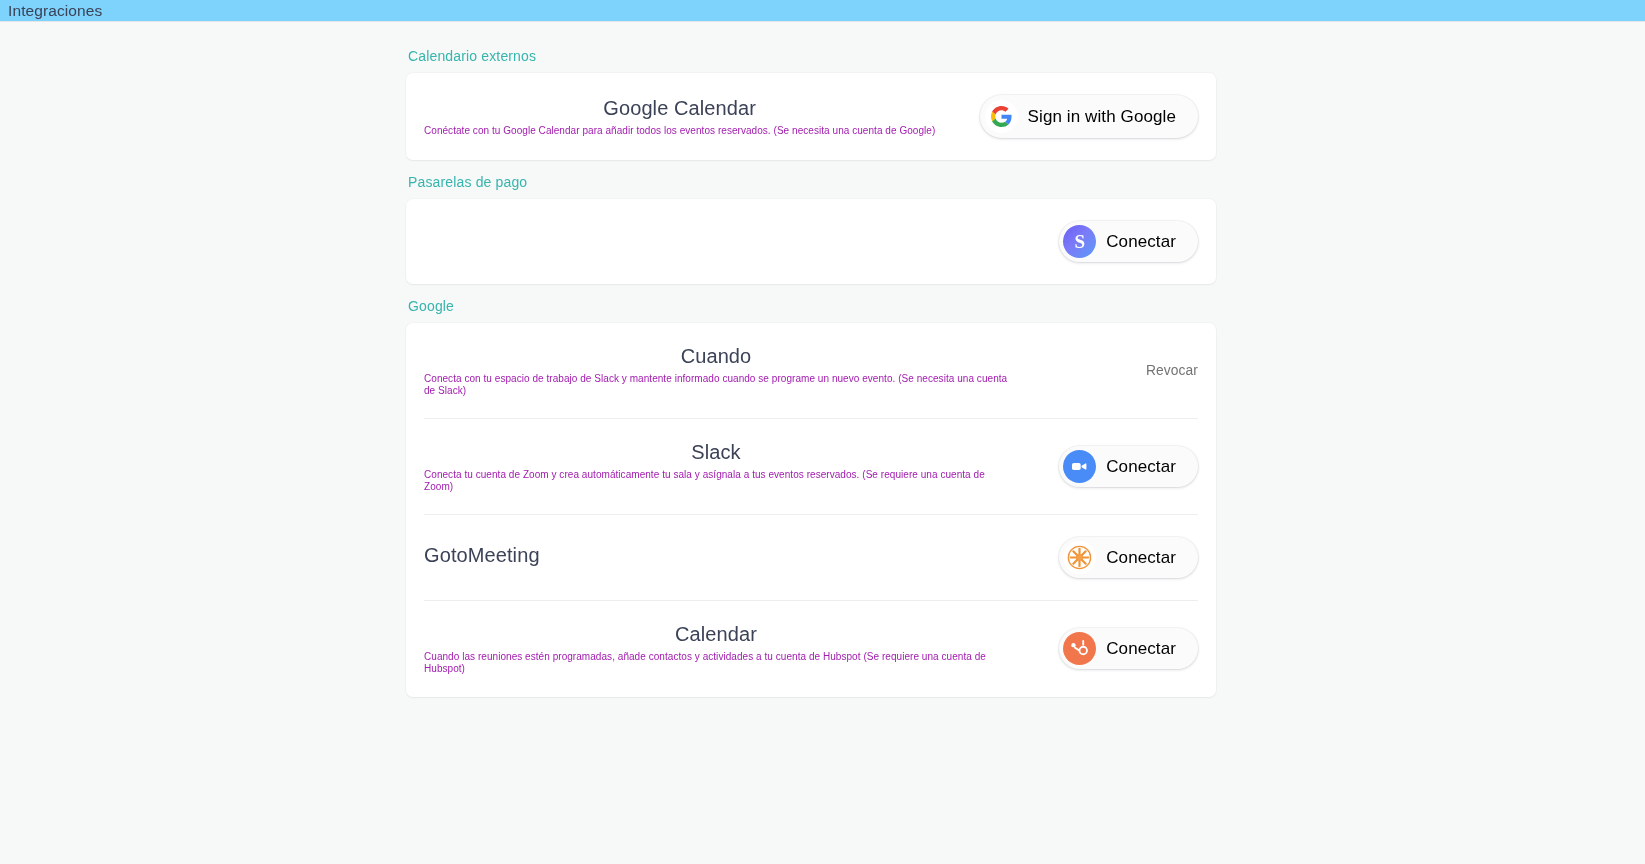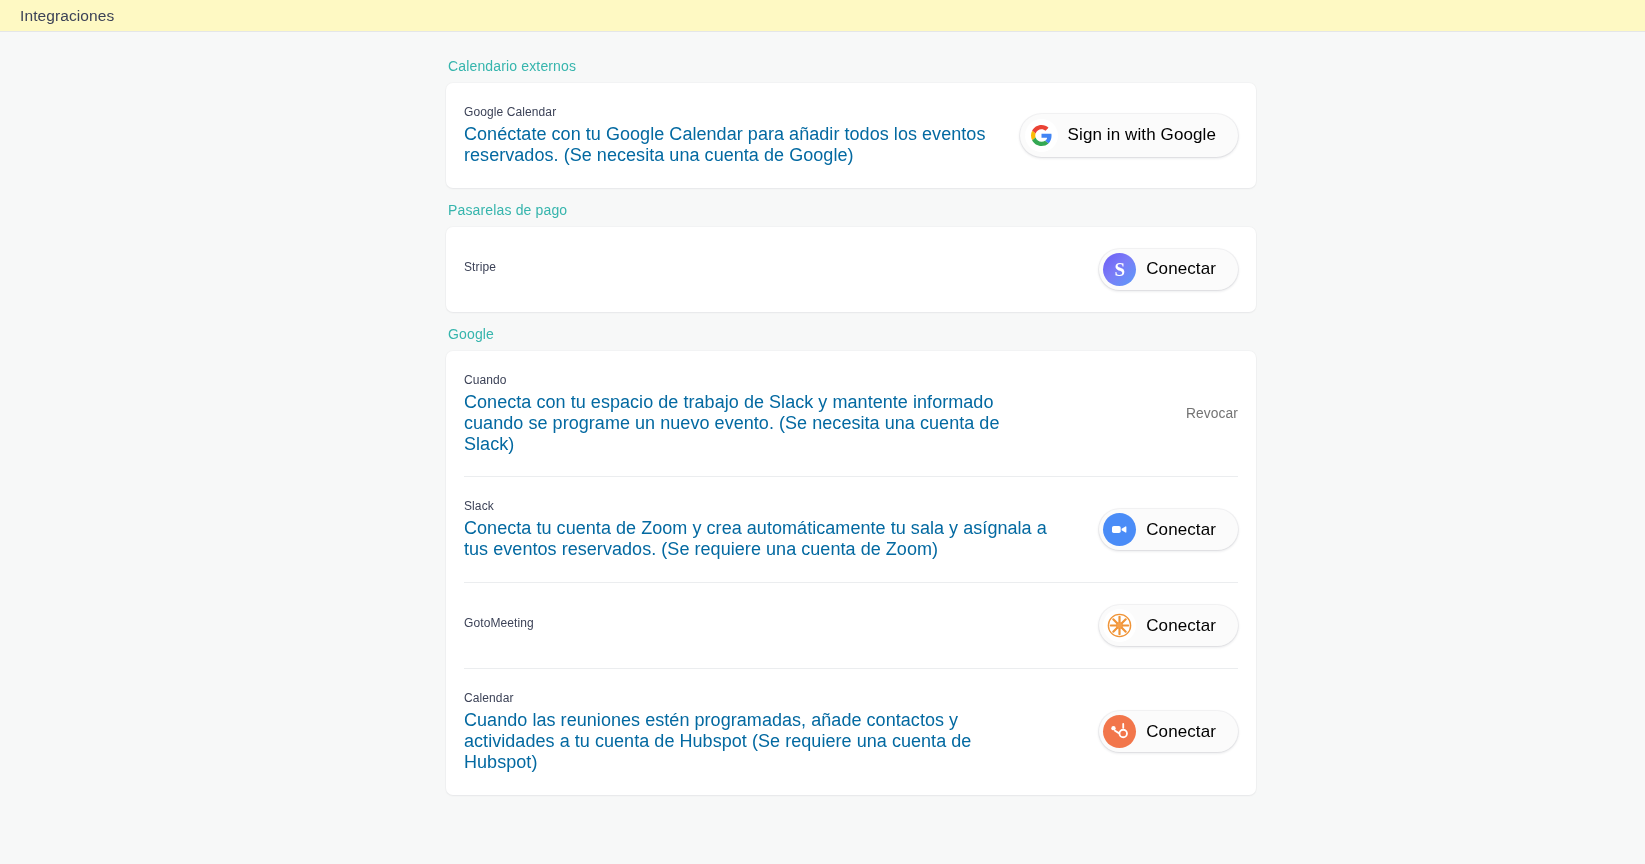--- a/index.html
+++ b/index.html
@@ -10,39 +10,38 @@
     width: 1645px;
     height: 864px;
     background: #f7f8f8;
     font-family: "Liberation Sans", sans-serif;
     color: #32325d;
     overflow: hidden;
   }
 
   
   .topbar {
-    height: 32px;
-    background: #fef9c3;
+    height: 22px;
+    background: #7dd3fc;
     border-bottom: 1px solid #e4e6e8;
     display: flex;
     align-items: center;
-    padding-left: 20px;
+    padding-left: 8px;
     box-sizing: border-box;
   }
   .topbar-title {
     font-size: 15.5px;
     color: #3c4257;
     letter-spacing: .1px;
   }
 
   
   .page {
     width: 1346px;
     box-sizing: border-box;
-    padding-left: 40px;
   }
   .content {
     width: 810px;
     margin: 0 auto;
     padding-top: 12px;
     
     margin-left: 406px;
   }
 
   .section {
@@ -71,29 +70,30 @@
     box-sizing: border-box;
   }
   .row + .row {
     border-top: 1px solid #ebedef;
   }
 
   .row-info {
     max-width: 610px;
   }
   .row-name {
-    font-size: 12px;
+    font-size: 20px;
     color: #3c4257;
     margin-bottom: 5px;
     letter-spacing: .1px;
+    text-align: center;
   }
   .row-desc {
-    font-size: 18px;
+    font-size: 10px;
     line-height: 1.16;
-    color: #0369a1;
+    color: #a21caf;
     letter-spacing: .05px;
     max-width: 600px;
   }
 
   .row-action {
     flex: 0 0 auto;
     display: flex;
     align-items: center;
     justify-content: flex-end;
     min-width: 190px;
@@ -195,21 +195,20 @@
 
       </div>
     </div>
 
     <div class="section">
       <div class="section-title">Pasarelas de pago</div>
       <div class="card">
 
         <div class="row">
           <div class="row-info">
-            <div class="row-name">Stripe</div>
           </div>
           <div class="row-action">
             <button class="pill">
               <span class="pill-icon icon-stripe">S</span>
               <span class="pill-label">Conectar</span>
             </button>
           </div>
         </div>
 
       </div>

